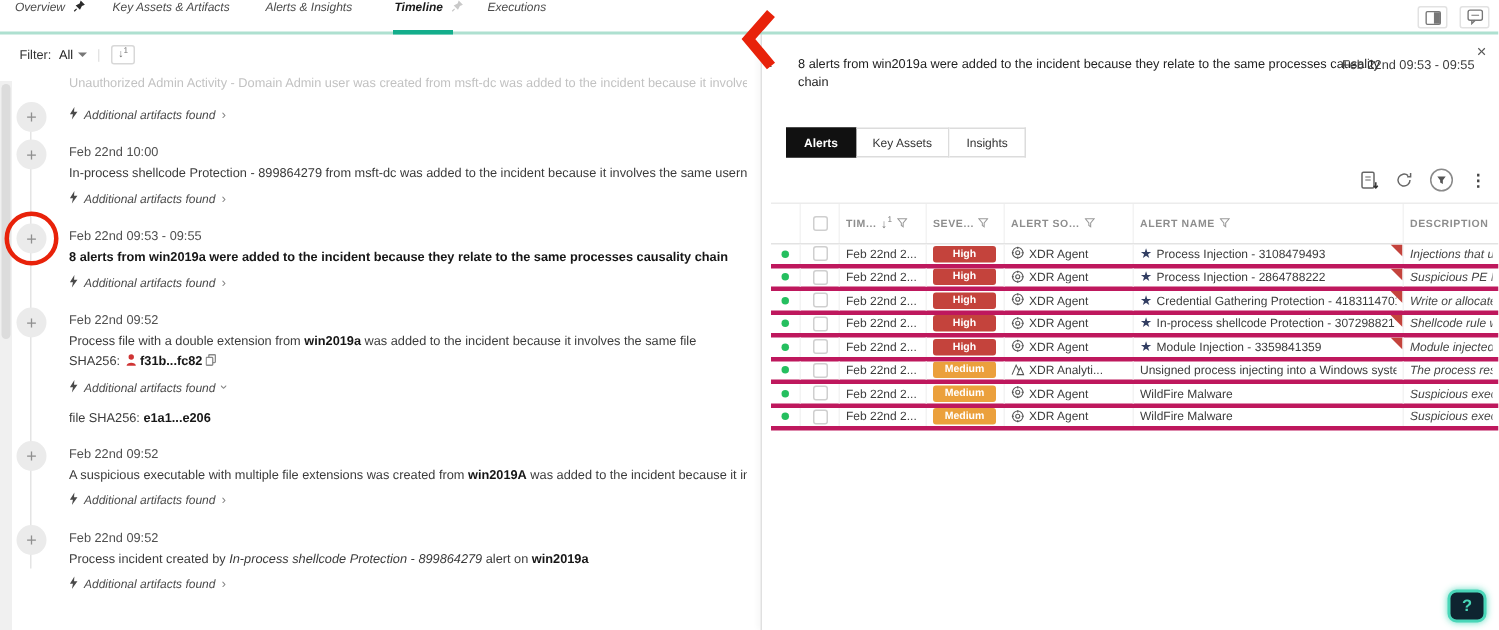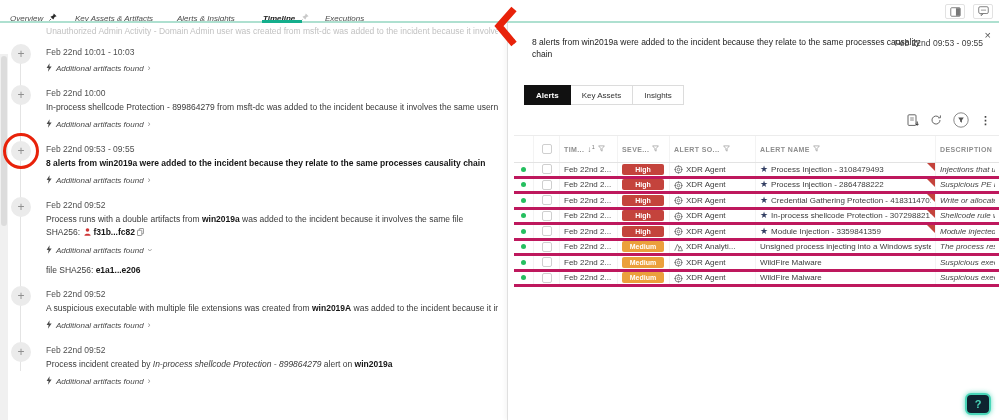--- a/index.html
+++ b/index.html
@@ -2,22 +2,22 @@
 <html style="--accent-green: #14ae8c; --accent-green-light: #aee0d0; --severity-high: #c4433c; --severity-medium: #eba03c; --status-green: #25bf5f; --annotation-red: #e8220a; --help-teal: #49d6b8; --tab-active-bg: #111111;"><head>
 <meta charset="utf-8">
 <style>
   * { margin:0; padding:0; box-sizing:border-box; }
   html,body { width:999px; height:420px; overflow:hidden; background:#fff;
     font-family:"Liberation Sans", sans-serif; color:#333; }
   .app { position:relative; width:999px; height:420px; }
 
   
   .topbar { position:absolute; left:0; top:0; width:100%; height:22px; background:#fff; z-index:5; }
-  .nav-tab { position:absolute; top:0; height:36px; display:flex; align-items:center; gap:4px;
-    font-size:8px; font-style:italic; color:#4b4b4b; cursor:pointer; white-space:nowrap;text-decoration:underline; }
+  .nav-tab { position:absolute; top:0; height:36px; display:flex; gap:4px;
+    font-size:8px; font-style:italic; color:#4b4b4b; cursor:pointer; white-space:nowrap; }
   .nav-tab.active .tab-label { font-weight:bold; color:#1b1b1b; }
   .nav-underline-light { position:absolute; left:0; top:21px; width:100%; height:2px; background:var(--accent-green-light,#aee0d0); }
   .nav-underline-active { position:absolute; left:262px; top:20px; width:40px; height:3px; background:var(--accent-green,#14ae8c); z-index:6; }
   .win-icons { position:absolute; top:4px; right:6px; display:flex; gap:8px; z-index:7; }
   .win-icon-btn { width:20px; height:15px; border:1px solid #e2e2e2; border-radius:2px; background:#fff;
     display:flex; align-items:center; justify-content:center; cursor:pointer; }
 
   
   .left-panel { position:absolute; left:0; top:24px; width:507px; bottom:0; overflow:hidden; background:#fff; }
   .left-scrollbar { position:absolute; left:0; top:30px; bottom:0; width:8px; background:#f0f0f0; }
@@ -152,26 +152,37 @@
           <path d="M3.5 8.2 L3.5 10.6 L6 8.2" fill="none" stroke="#777"></path>
           <path d="M3.2 4.5h5.6" stroke="#777" stroke-width="0.8"></path>
         </svg>
     </button>
   </div>
 
   <div class="left-panel">
     <div class="left-scrollbar">
         <div class="thumb"></div>
       </div>
+    <div class="filter-row">
+      <span>Filter:</span>
+      <span class="filter-value">
+        <span>All</span>
+        <span class="caret-down"></span>
+      </span>
+      <span class="filter-divider">|</span>
+      <button class="sort-btn">
+          <span class="sd">↓</span>
+          <span class="sn">1</span>
+        </button>
+    </div>
     <div class="faded-entry">Unauthorized Admin Activity - Domain Admin user was created from msft-dc was added to the incident because it involves</div>
     <div class="entries" id="timeline-entries">
       <div class="tl-line"></div>
     <div class="entry">
           <div class="plus-wrap"><button class="plus-btn">+</button></div>
-          <div class="entry-time">Feb 22nd 10:01  - 10:03</div>
           <div class="artifacts-link">
             <span><svg width="6" height="9" viewBox="0 0 10 14">
                 <path d="M6 0 L1 8 H4.4 L3.2 14 L9.4 5.4 H5.6 Z" fill="#4a4a4a"></path>
               </svg></span>
             <span>Additional artifacts found</span>
             <span class="art-chev">›</span>
           </div>
         </div>
         <div class="entry">
           <div class="plus-wrap"><button class="plus-btn">+</button></div>
@@ -193,21 +204,21 @@
             <span><svg width="6" height="9" viewBox="0 0 10 14">
                 <path d="M6 0 L1 8 H4.4 L3.2 14 L9.4 5.4 H5.6 Z" fill="#4a4a4a"></path>
               </svg></span>
             <span>Additional artifacts found</span>
             <span class="art-chev">›</span>
           </div>
         </div>
         <div class="entry">
           <div class="plus-wrap"><button class="plus-btn">+</button></div>
           <div class="entry-time">Feb 22nd 09:52</div>
-          <div class="entry-body"><span>Process runs with a double artifacts from </span><span class="b ">win2019a</span><span> was added to the incident because it involves the same file SHA256: </span><span class="inline-icon"><svg width="7" height="8" viewBox="0 0 7 8">
+          <div class="entry-body"><span>Process file with a double extension from </span><span class="b ">win2019a</span><span> was added to the incident because it involves the same file SHA256: </span><span class="inline-icon"><svg width="7" height="8" viewBox="0 0 7 8">
                 <circle cx="3.5" cy="2" r="1.8" fill="#cf3434"></circle>
                 <path d="M0.4 7.8 C0.4 5.2 6.6 5.2 6.6 7.8 Z" fill="#cf3434"></path>
               </svg></span><span class="b ">f31b...fc82</span><span class="inline-icon"><svg width="7" height="8" viewBox="0 0 8 9">
                 <rect x="2.5" y="0.5" width="5" height="6" rx="0.6" fill="none" stroke="#8a8a8a"></rect>
                 <rect x="0.5" y="2.5" width="5" height="6" rx="0.6" fill="#fff" stroke="#8a8a8a"></rect>
               </svg></span></div>
           <div class="artifacts-link">
             <span><svg width="6" height="9" viewBox="0 0 10 14">
                 <path d="M6 0 L1 8 H4.4 L3.2 14 L9.4 5.4 H5.6 Z" fill="#4a4a4a"></path>
               </svg></span>

